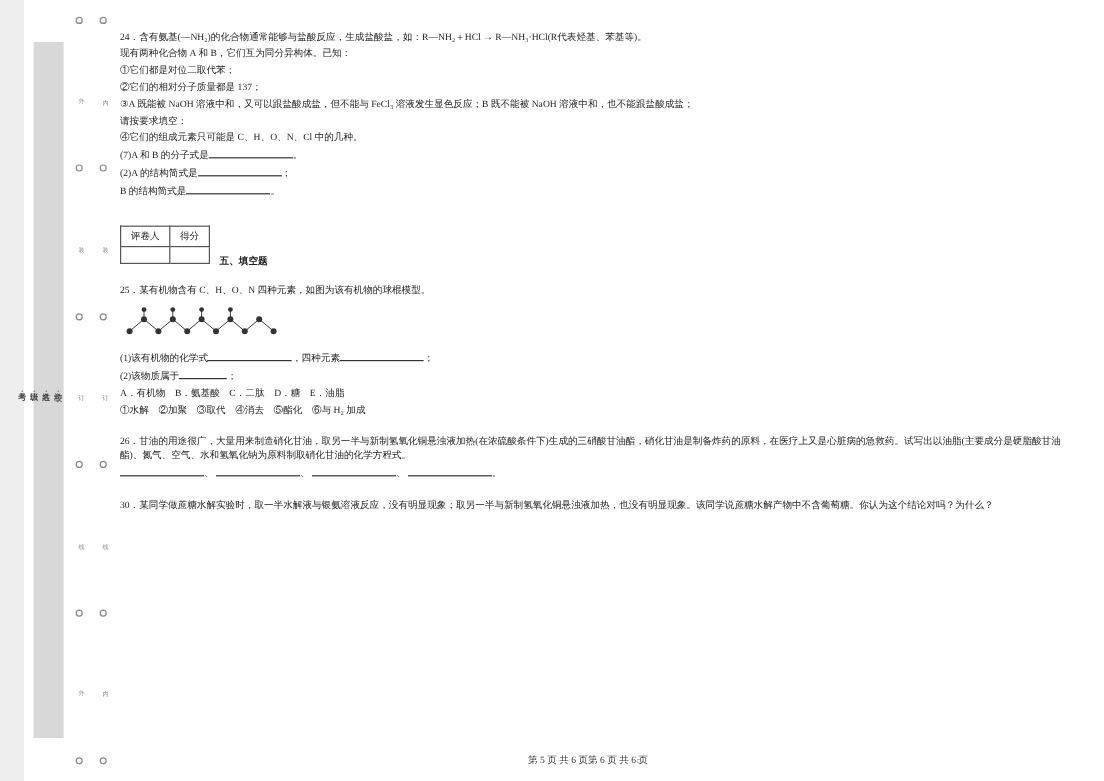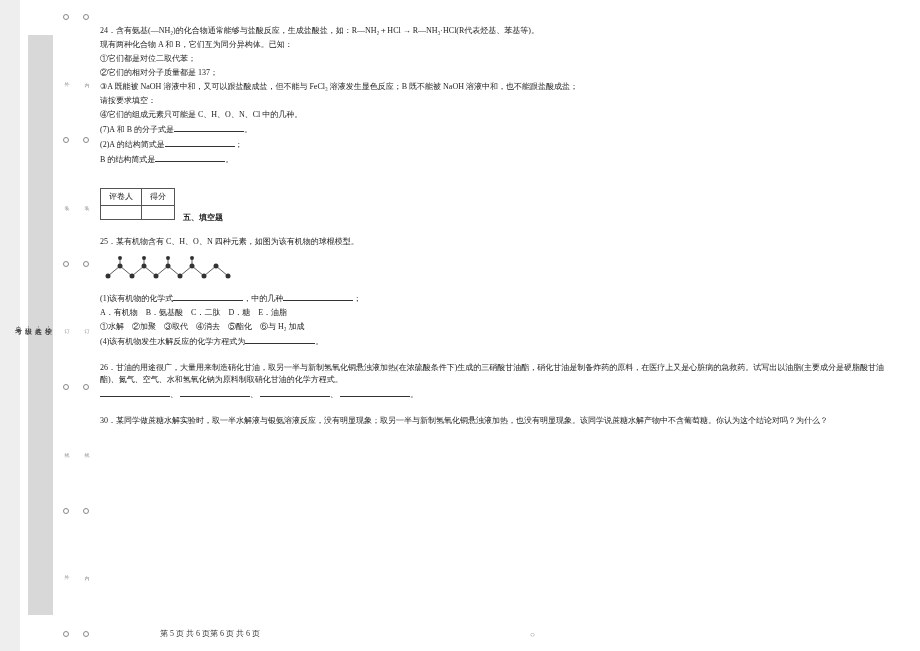--- a/index.html
+++ b/index.html
@@ -110,21 +110,21 @@
     height: 30px;
   }
   .footer {
     position: absolute;
     bottom: 12px;
     left: 100px;
     width: 780px;
     font-size: 8px;
     color: #333;
     display: flex;
-    justify-content: flex-start;
+    justify-content: center;
     padding: 0 60px;
   }
   .bind-circle {
     position: absolute;
     bottom: 12px;
     left: 530px;
     font-size: 8px;
     color: #888;
   }
   .spacer12 { height: 12px; }
@@ -246,27 +246,27 @@
         <circle cx="104" cy="22" r="2.5"></circle>
       <circle cx="116" cy="12" r="2.5"></circle>
         <circle cx="128" cy="22" r="2.5"></circle>
       <circle cx="20" cy="4" r="2"></circle>
         <circle cx="44" cy="4" r="2"></circle>
         <circle cx="68" cy="4" r="2"></circle>
         <circle cx="92" cy="4" r="2"></circle>
     </g>
   </svg>
   <p>
-    <span>(1)该有机物的化学式</span><span class="blank"></span><span>，中的几种</span><span class="blank"></span><span>；</span>
+    <span>(1)该有机物的化学式</span><span class="blank"></span><span>，四种元素</span><span class="blank"></span><span>；</span>
+  </p>
+  <p>
+    <span>(2)该物质属于</span><span class="blank short"></span><span>；</span>
   </p>
   <p>A．有机物　B．氨基酸　C．二肽　D．糖　E．油脂</p>
   <p>①水解　②加聚　③取代　④消去　⑤酯化　⑥与 H₂ 加成</p>
-  <p>
-    <span>(4)该有机物发生水解反应的化学方程式为</span><span class="blank"></span><span>。</span>
-  </p>
 
   <div class="spacer12"></div>
 
   
   <p>
     <span>26．</span><span>甘油的用途很广，大量用来制造硝化甘油，取另一半与新制氢氧化铜悬浊液加热(在浓硫酸条件下)生成的三硝酸甘油酯，硝化甘油是制备炸药的原料，在医疗上又是心脏病的急救药。试写出以油脂(主要成分是硬脂酸甘油酯)、氮气、空气、水和氢氧化钠为原料制取硝化甘油的化学方程式。</span>
   </p>
   <p>
     <span class="blank"></span><span>、</span>
     <span class="blank"></span><span>、</span>

